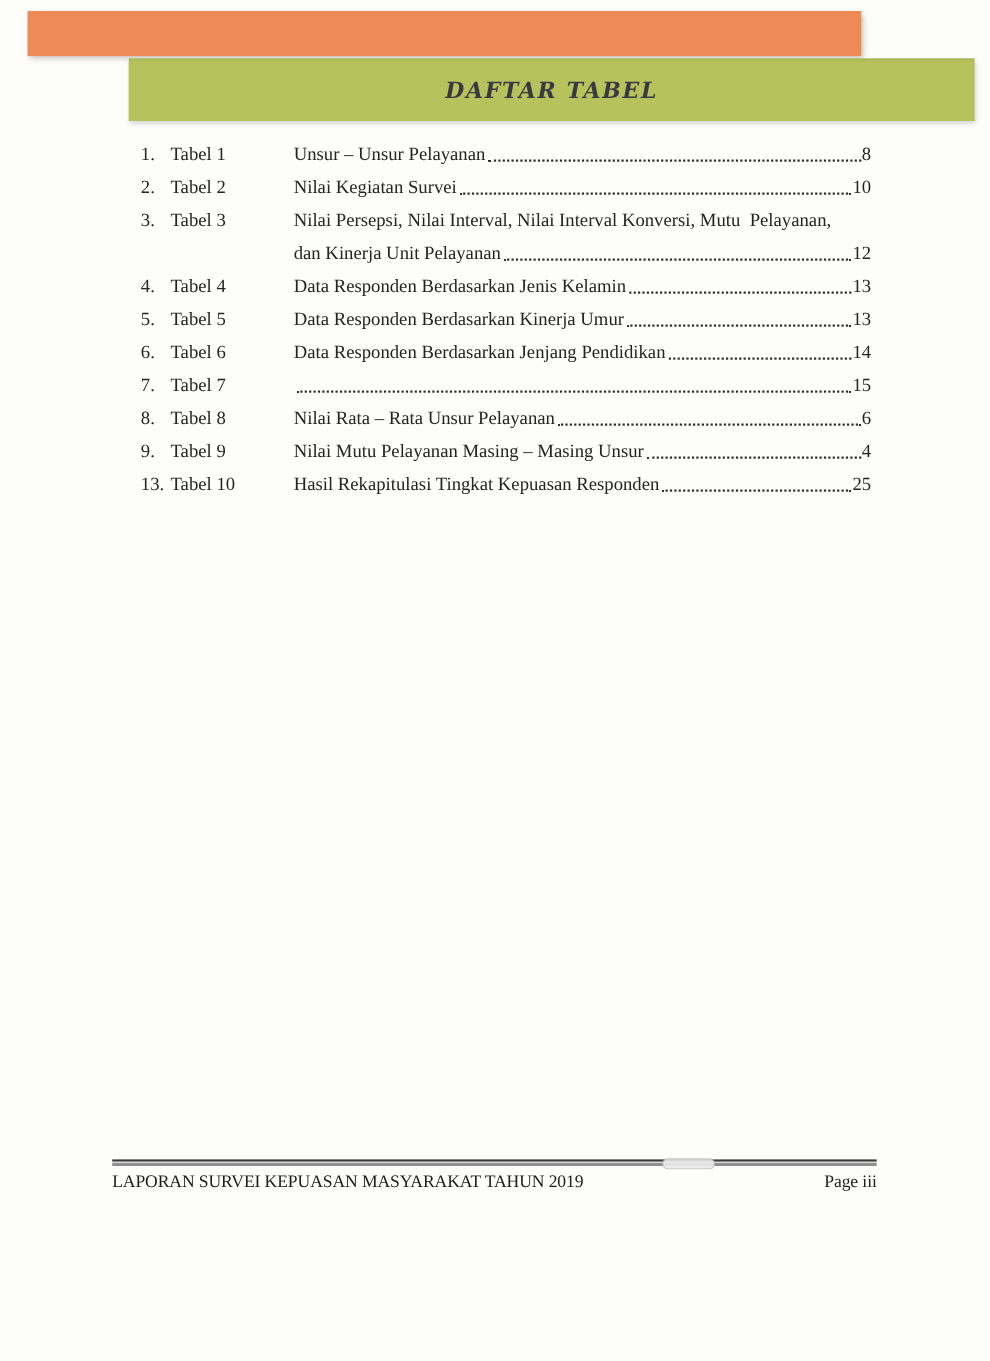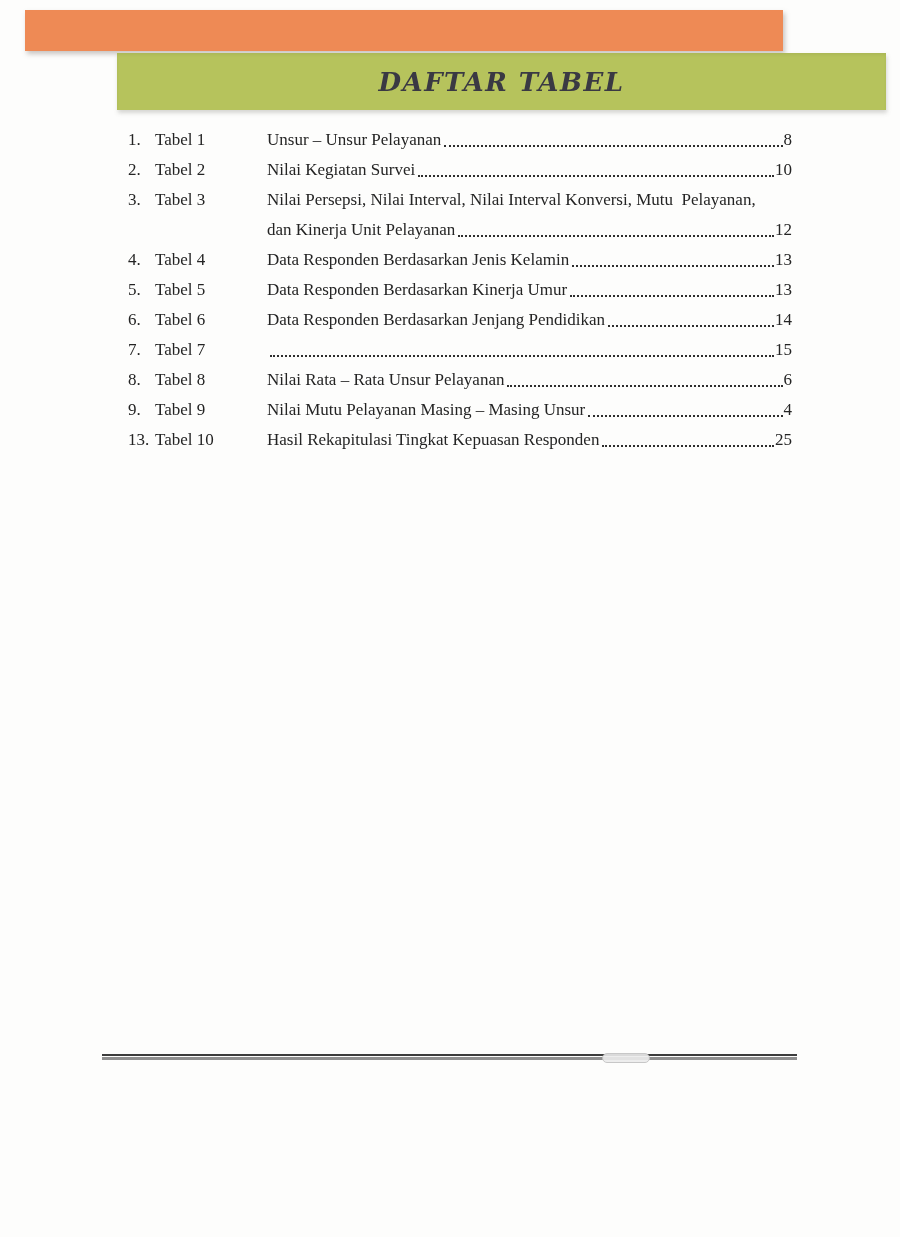--- a/index.html
+++ b/index.html
@@ -26,21 +26,21 @@
     position: absolute;
     left: 117px; top: 53px;
     width: 769px; height: 57px;
     display: flex; align-items: center; justify-content: center;
     box-shadow: 1px 3px 4px rgba(100,100,90,0.25), inset 0 2px 3px rgba(0,0,0,0.06);
   }
   .banner-title {
     font-family: "DejaVu Serif", serif;
     font-style: italic;
     font-weight: bold;
-    font-size: 26px;
+    font-size: 20px;
     letter-spacing: 1.5px;
     transform: scaleY(1.02);
   }
 
   
   .toc {
     position: absolute;
     left: 128px; top: 125px;
     width: 664px;
     font-size: 17px;
@@ -187,15 +187,19 @@
     <span class="leader"></span>
     <span class="col-page">25</span>
   </div>
     </div>
 
   <div class="footer">
     <div class="footer-rule">
       <span class="footer-rule-gray"></span>
       <span class="scan-artifact"></span>
     </div>
+    <div class="footer-row">
+      <span>LAPORAN SURVEI KEPUASAN MASYARAKAT TAHUN 2019</span>
+      <span>Page iii</span>
+    </div>
   </div>
 
 </div>
 
 </body></html>

